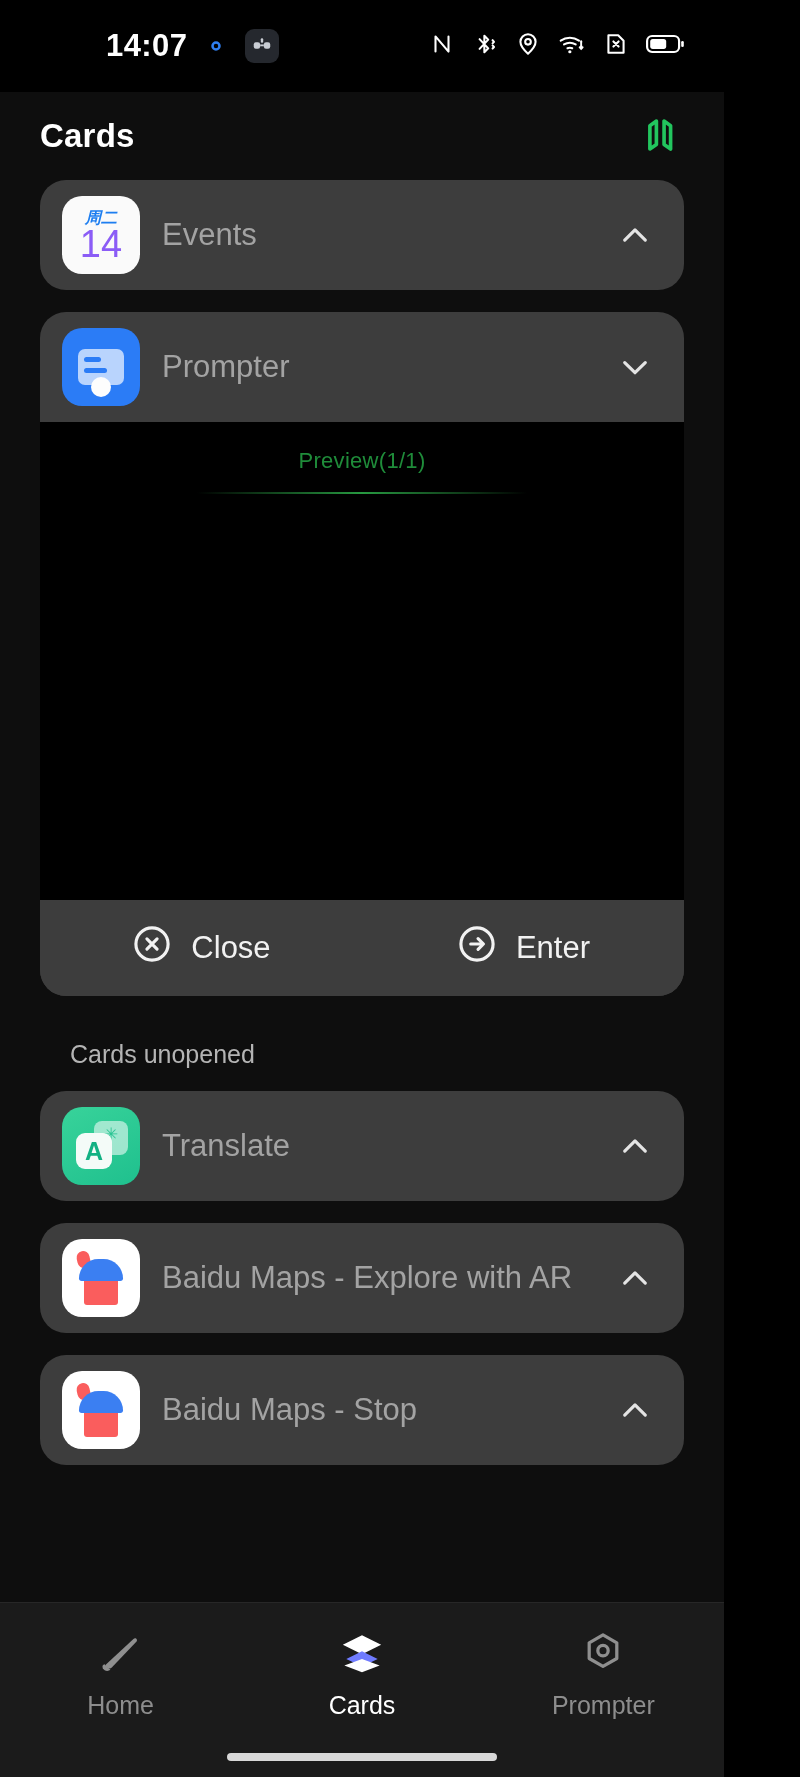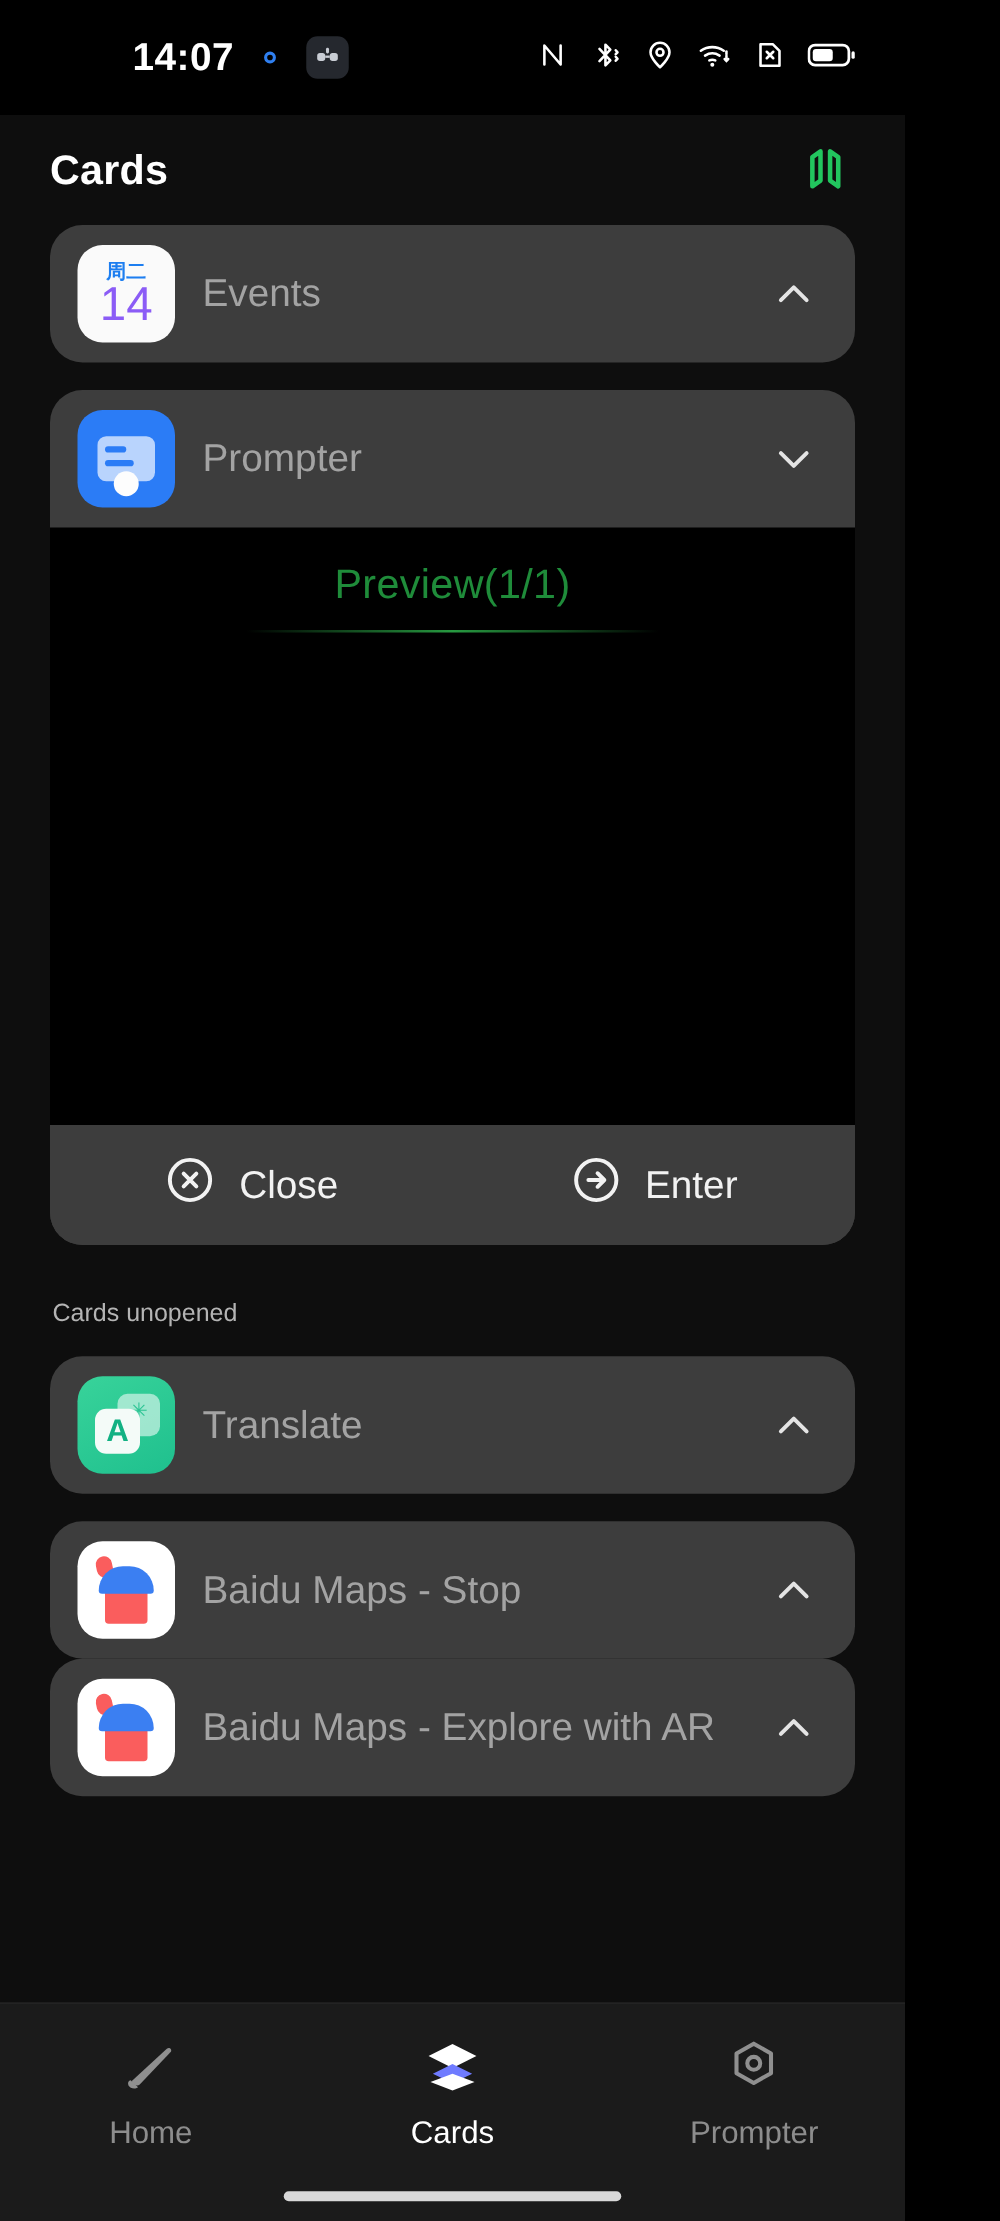--- a/index.html
+++ b/index.html
@@ -83,20 +83,21 @@
     color:#a3a3a3; font-size:31px; line-height:1.35;
     flex:1 1 auto; padding-right:10px;
   }
   .chev { flex:0 0 auto; display:flex; align-items:center; justify-content:center; width:46px; }
 
   
   .ic-cal { background:#fafafa; flex-direction:column; gap:0; }
   .ic-cal .cal-dow {
     color:#1d7ef0; font-size:16px; font-weight:700; line-height:1;
     margin-top:4px;
+    font-style:italic;
   }
   .ic-cal .cal-day {
     color:#8b5cf6; font-size:38px; font-weight:400; line-height:1.05;
     margin-top:-1px;
   }
 
   
   .ic-prompter { background:#2b7cf6; }
   .ic-prompter .pr-card {
     width:46px; height:36px; border-radius:7px;
@@ -159,21 +160,21 @@
 
   
   .preview-pane {
     background:#000;
     height:478px;
     position:relative;
   }
   .preview-title {
     text-align:center;
     color:#1f8c3a;
-    font-size:33px;
+    font-size:22px;
     padding-top:26px;
     letter-spacing:0.3px;
   }
   .preview-rule {
     margin:18px auto 0;
     width:330px; height:2px;
     background:linear-gradient(90deg,
       rgba(31,140,58,0) 0%,
       rgba(46,180,76,0.85) 50%,
       rgba(31,140,58,0) 100%);
@@ -185,22 +186,23 @@
   }
   .action-btn {
     flex:1 1 50%;
     display:flex; align-items:center; justify-content:center;
     gap:18px;
     color:#f2f2f2; font-size:31px;
   }
 
   .section-label {
     color:#b4b4b4;
-    font-size:20px;
+    font-size:25px;
     padding:22px 2px 22px;
+    margin-left:28px;
   }
 
   .card-partial { margin-bottom:0; }
 
   
   .navbar {
     flex:0 0 175px;
     background:#1b1b1b;
     border-top:1px solid #272727;
     display:flex;
@@ -375,52 +377,52 @@
         </span>
         <span class="card-label">Translate</span>
         <span class="chev">
           <svg width="38" height="38" viewBox="0 0 24 24" fill="none" stroke="#e4e4e4" stroke-width="2" stroke-linecap="round" stroke-linejoin="round">
             <path d="M5.5 15.2 12 8.8l6.5 6.4"></path>
           </svg>
         </span>
       </div>
     </div>
 
+    <div class="card">
+      <div class="card-head">
+        <span class="app-icon ic-baidu">
+          <span class="bd-flag"></span>
+          <span class="bd-body"></span>
+          <span class="bd-awning"></span>
+        </span>
+        <span class="card-label">Baidu Maps - Explore with AR</span>
+        <span class="chev">
+          <svg width="38" height="38" viewBox="0 0 24 24" fill="none" stroke="#e4e4e4" stroke-width="2" stroke-linecap="round" stroke-linejoin="round">
+            <path d="M5.5 15.2 12 8.8l6.5 6.4"></path>
+          </svg>
+        </span>
+      </div>
+    </div>
+
     <div class="card card-partial">
       <div class="card-head">
         <span class="app-icon ic-baidu">
           <span class="bd-flag"></span>
           <span class="bd-body"></span>
           <span class="bd-awning"></span>
         </span>
         <span class="card-label">Baidu Maps - Stop</span>
         <span class="chev">
           <svg width="38" height="38" viewBox="0 0 24 24" fill="none" stroke="#e4e4e4" stroke-width="2" stroke-linecap="round" stroke-linejoin="round">
             <path d="M5.5 15.2 12 8.8l6.5 6.4"></path>
           </svg>
         </span>
       </div>
     </div>
 
-    <div class="card">
-      <div class="card-head">
-        <span class="app-icon ic-baidu">
-          <span class="bd-flag"></span>
-          <span class="bd-body"></span>
-          <span class="bd-awning"></span>
-        </span>
-        <span class="card-label">Baidu Maps - Explore with AR</span>
-        <span class="chev">
-          <svg width="38" height="38" viewBox="0 0 24 24" fill="none" stroke="#e4e4e4" stroke-width="2" stroke-linecap="round" stroke-linejoin="round">
-            <path d="M5.5 15.2 12 8.8l6.5 6.4"></path>
-          </svg>
-        </span>
-      </div>
-    </div>
-
   </div>
 
   <div class="navbar">
     <div class="nav-item">
       <span>
         <svg width="52" height="46" viewBox="0 0 26 24">
           <path d="M5 18.6 L19.5 5.2 C20.6 4.2 22 5.6 21 6.7 L8.2 20.1 C7.3 21 5.9 20.4 5 19.6 Z" fill="#8f8f8f"></path>
           <path d="M4.4 18.4 L7.5 21.3 C6.2 22.3 4.2 21.9 3.5 20.5 C3 19.4 3.6 18.6 4.4 18.4 Z" fill="#8f8f8f"></path>
         </svg>
       </span>

